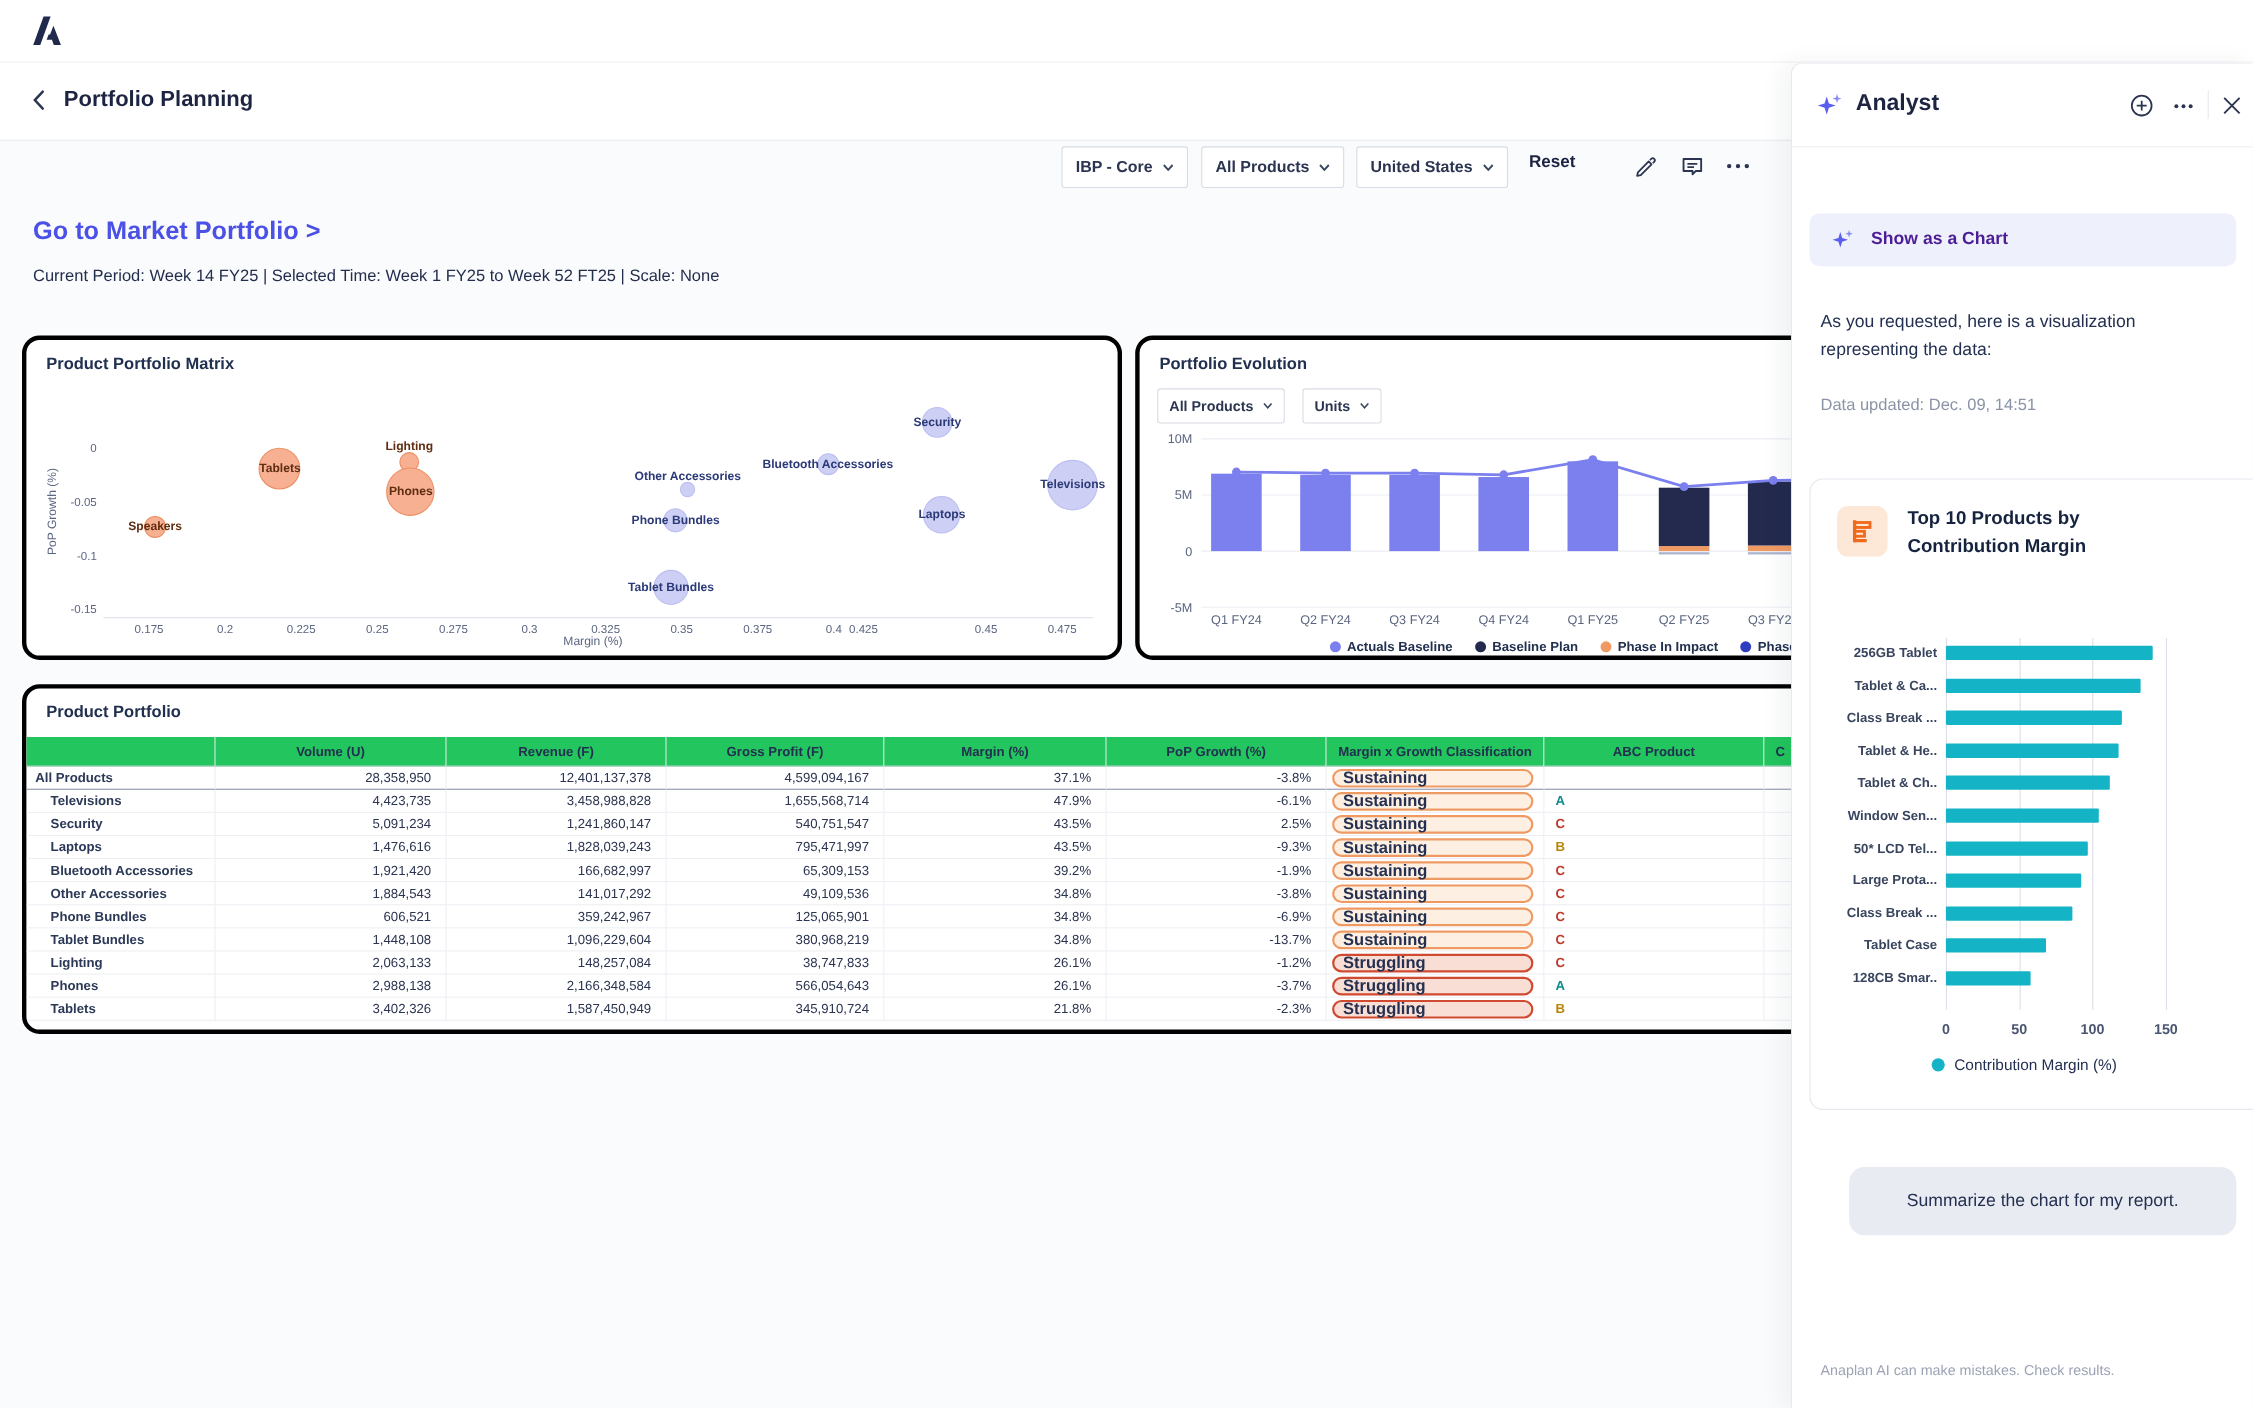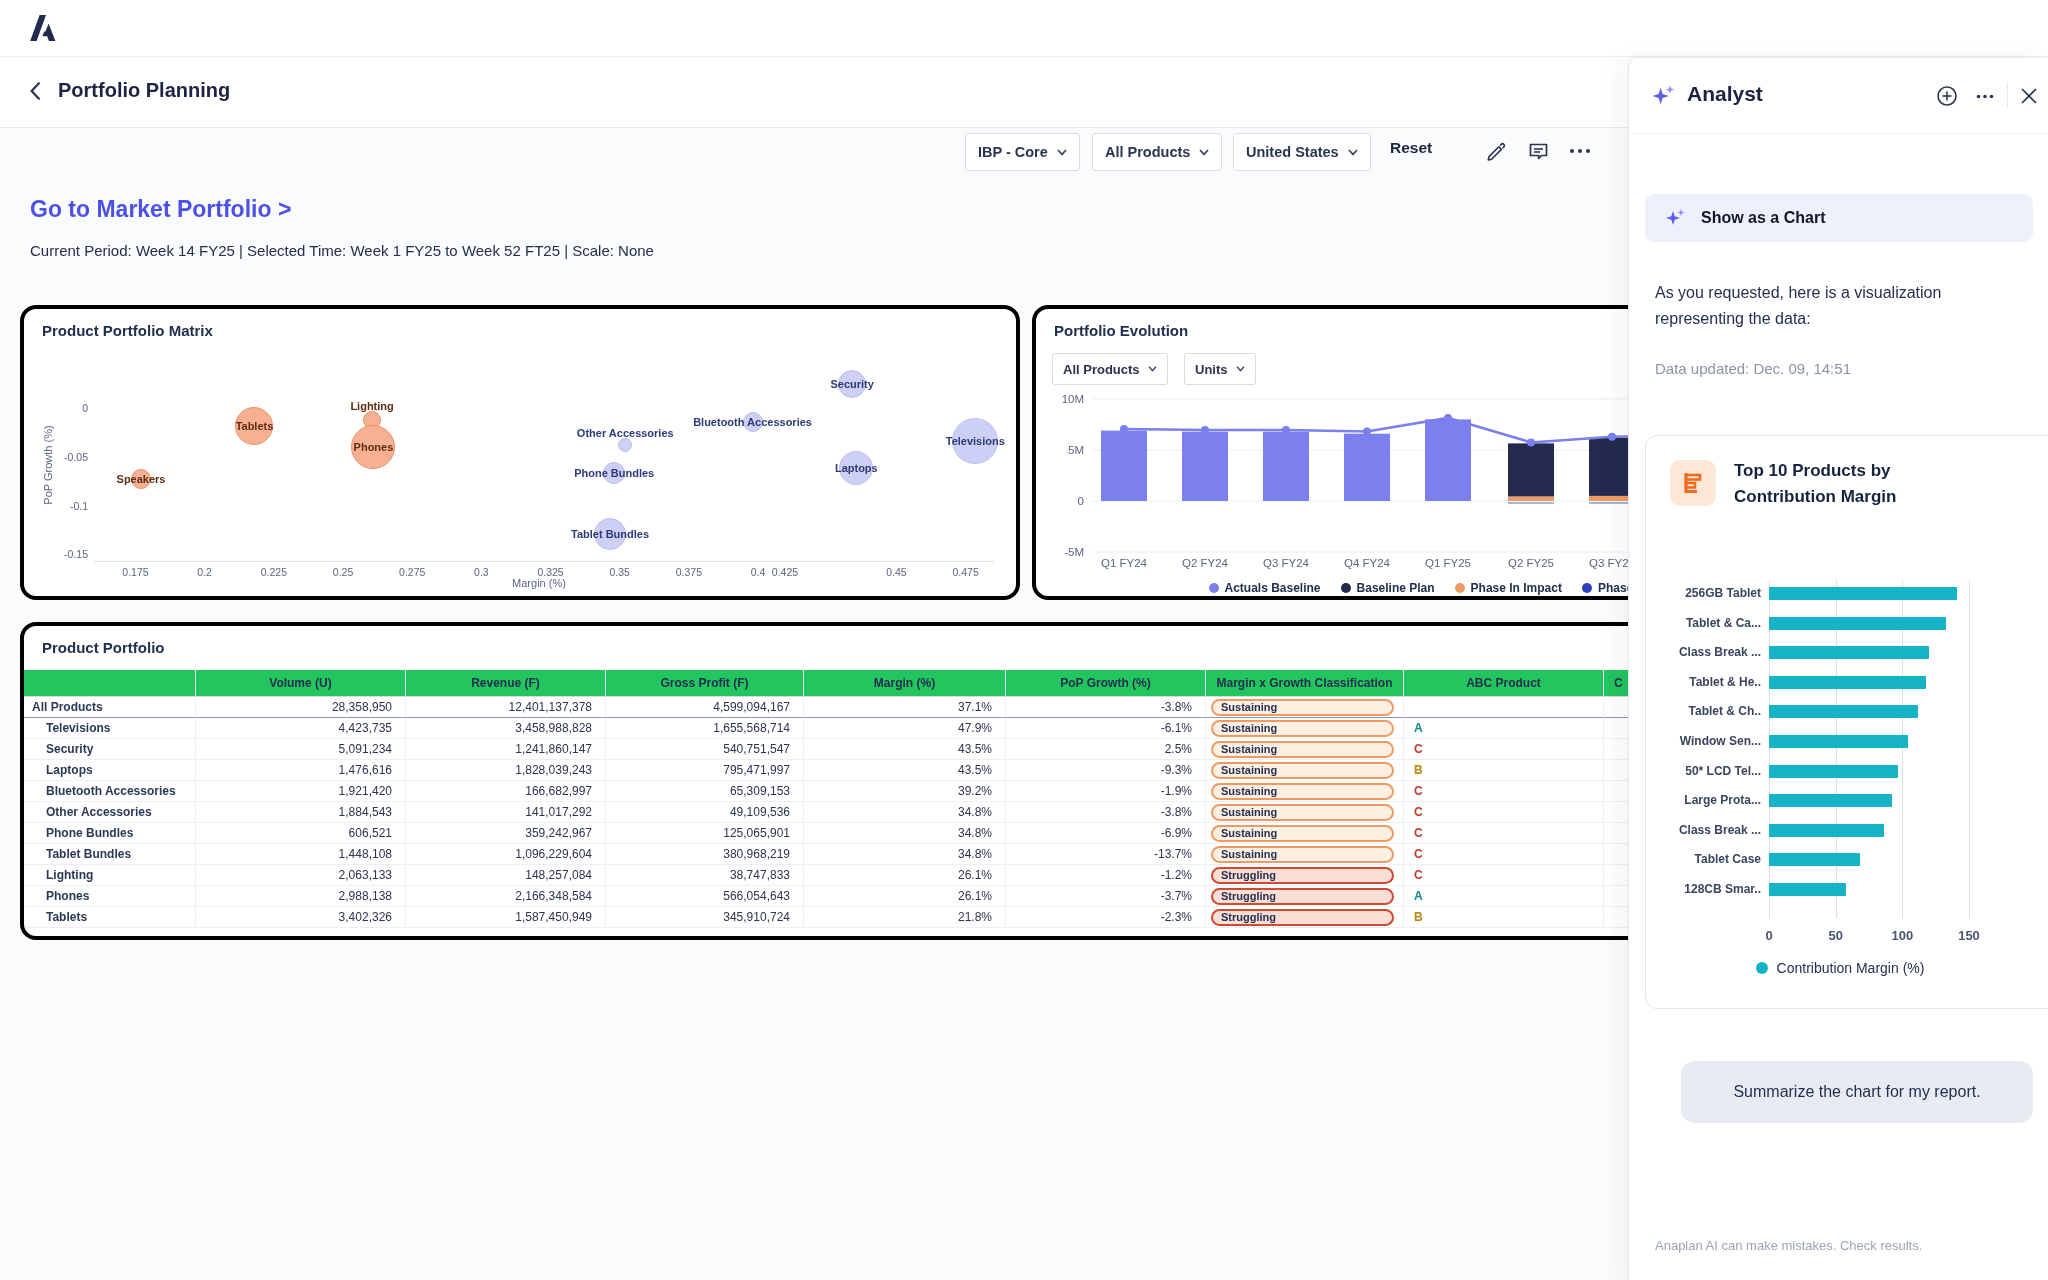--- a/index.html
+++ b/index.html
@@ -53,36 +53,36 @@
   .t-row { display:grid; grid-template-columns:172px 210px 200px 198px 202px 200px 198px 200px 40px; align-items:stretch; }
   .t-cell { border-right:1px solid #edeff4; border-bottom:1px solid #edeff4; font-size:12px; color:#2b3450;
             display:flex; align-items:center; height:21px; }
   .t-head .t-cell { height:27px; font-weight:700; color:#22304f; justify-content:center; border-bottom:1px solid #d4d9e2; background:#22c55e; }
   .t-head .c-name { justify-content:flex-start; padding-left:8px; }
   .t-head .c-last { justify-content:flex-start; padding-left:10px; }
   .c-name { justify-content:flex-start; font-weight:600; color:#2b3856; }
   .c-num { justify-content:flex-end; padding-right:13px; }
   .c-abc { justify-content:flex-start; padding-left:10px; font-weight:700; }
   .pill { flex:1; margin:1px 9px 1px 5px; height:17px; border-radius:9px; display:flex; align-items:center; padding-left:8px;
-          font-size:11px; font-weight:600; color:#243051; }
+          font-size:15px; font-weight:600; color:#243051; }
   .total-row .t-cell { border-bottom:1px solid #8d96ad; }
   .total-row .c-name { font-weight:700; }
 
   
   #panel { position:absolute; left:1628px; top:57px; width:420px; height:1223px; background:#fff;
            border-left:1px solid #e4e7ee; border-top:1px solid #eceef3; border-top-left-radius:10px;
            box-shadow:-8px 0 22px rgba(20,30,60,.05); }
   #panel-head { position:absolute; left:0; top:0; width:100%; height:76px; border-bottom:1px solid #eceff3; }
   #panel-title { position:absolute; left:58px; top:24px; font-size:21px; font-weight:700; color:#1c2442; }
   .p-icon { position:absolute; top:24px; width:28px; height:28px; display:flex; align-items:center; justify-content:center; cursor:pointer; }
   #p-divider { position:absolute; left:378px; top:24px; width:1px; height:26px; background:#e6e9ef; }
 
   #chart-chip { position:absolute; left:16px; top:136px; width:388px; height:48px; background:#eef0fc; border-radius:9px;
                 display:flex; align-items:center; gap:14px; padding:0 18px; cursor:pointer; }
-  #chart-chip span { font-size:16px; font-weight:600; color:#0f172a; }
+  #chart-chip span { font-size:16px; font-weight:600; color:#4c1d95; }
   #ai-message { position:absolute; left:26px; top:222px; width:330px; font-size:16px; line-height:26px; color:#243051; }
   #updated { position:absolute; left:26px; top:302px; font-size:15px; color:#8b93a7; }
 
   #chart-card { position:absolute; left:16px; top:377px; width:444px; height:574px; border:1px solid #e4e7ed; border-radius:12px; background:#fff; }
   #cc-icon { position:absolute; left:24px; top:24px; width:46px; height:46px; border-radius:10px; background:#fde8d8;
              display:flex; align-items:center; justify-content:center; }
   .cc-title { position:absolute; left:88px; font-size:17px; font-weight:700; color:#16233f; }
   #topchart { position:absolute; left:0; top:150px; width:388px; height:360px; }
   .tc-grid { position:absolute; top:-6px; width:1px; height:338px; background:#dcdfe7; }
   .tc-label { position:absolute; width:112px; text-align:right; font-size:12px; font-weight:600; color:#39455e; }

